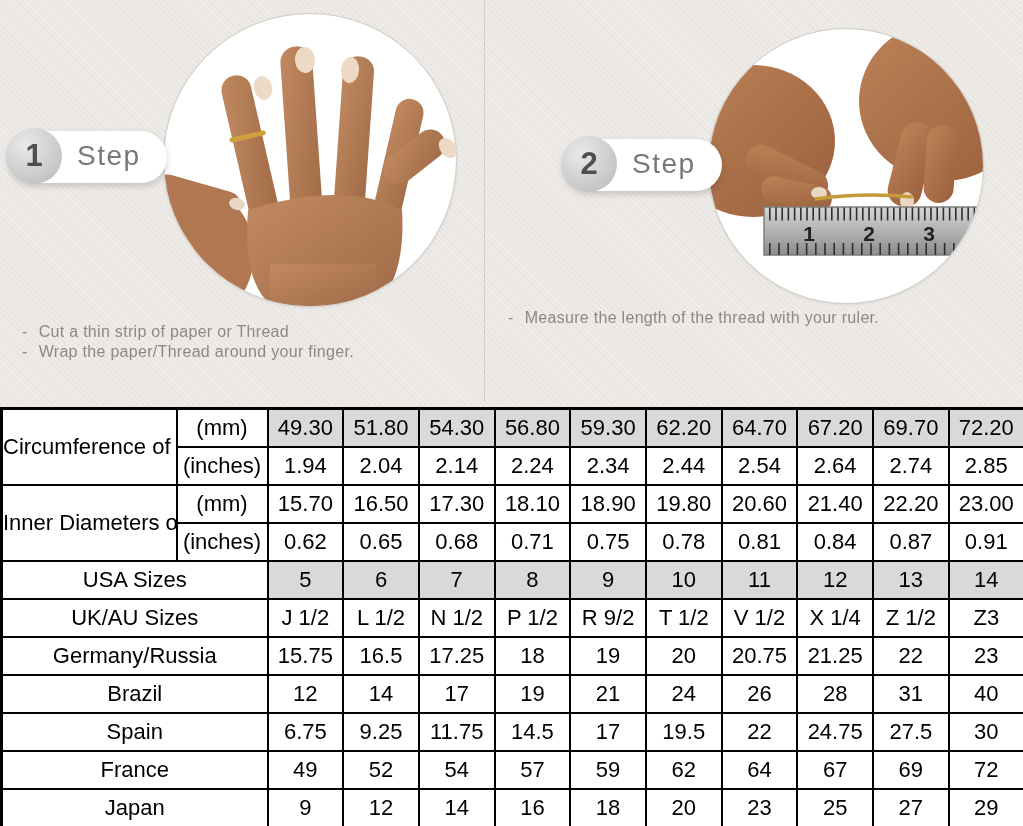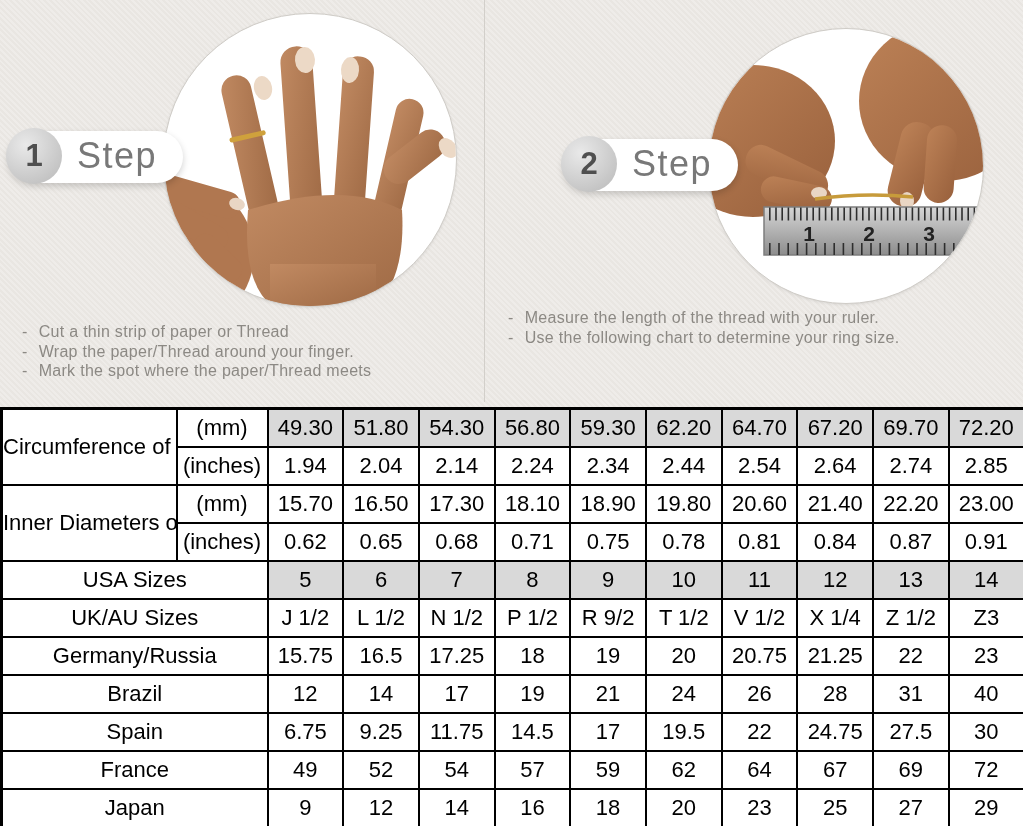--- a/index.html
+++ b/index.html
@@ -29,21 +29,21 @@
     position:absolute;display:flex;align-items:center;background:#fff;
     border-radius:30px;height:52px;box-shadow:0 3px 7px rgba(0,0,0,.18);z-index:5;
   }
   .step-badge .num{
     width:56px;height:56px;margin:-2px 0 0 -2px;border-radius:50%;
     background:radial-gradient(circle at 35% 30%, #e9e9e9, #c4c4c4 75%, #b7b7b7);
     color:#4f4f4f;font-size:31px;font-weight:bold;
     display:flex;align-items:center;justify-content:center;
   }
   .step-badge .lbl{
-    color:#787878;font-size:36px;letter-spacing:1.5px;padding:0 26px 2px 15px;
+    color:#787878;font-size:28px;letter-spacing:1.5px;padding:0 26px 2px 15px;
   }
   .badge1{left:8px;top:131px;}
   .badge2{left:563px;top:139px;}
   .bullets{
     position:absolute;list-style:none;margin:0;padding:0;
     color:#8c8984;font-size:16px;line-height:1.22;letter-spacing:.3px;
   }
   .bullets.left{left:22px;top:322px;}
   .bullets.right{left:508px;top:308px;}
   .bullets li{white-space:nowrap;}
@@ -151,25 +151,23 @@
     <div class="lbl">Step</div>
   </div>
   <div class="step-badge badge2">
     <div class="num">2</div>
     <div class="lbl">Step</div>
   </div>
 
   <ul class="bullets left">
     <li>Cut a thin strip of paper or Thread</li>
     <li>Wrap the paper/Thread around your finger.</li>
-    <li>Mark the spot where the paper/Thread meets</li>
   </ul>
   <ul class="bullets right">
     <li>Measure the length of the thread with your ruler.</li>
-    <li>Use the following chart to determine your ring size.</li>
   </ul>
 </div>
 
 <table class="size-chart">
   <colgroup>
     <col style="width:175px">
       <col style="width:91px">
     <col span="10" style="width:75.7px">
   </colgroup>
   <tbody>

